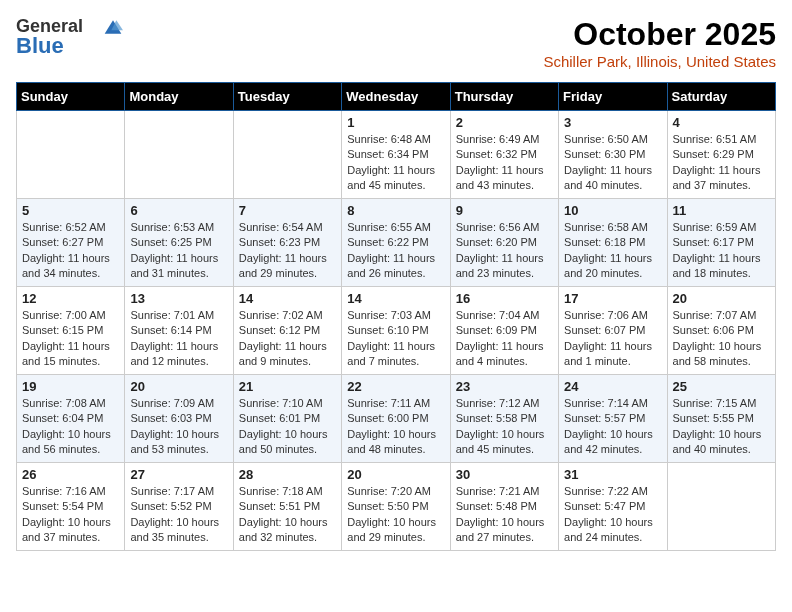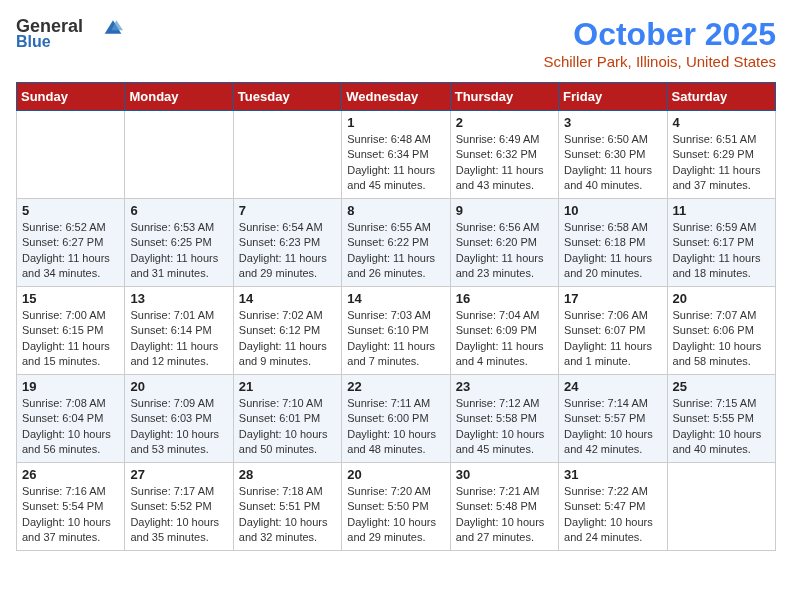--- a/index.html
+++ b/index.html
@@ -29,21 +29,21 @@
     .logo-icon {
       width: 20px;
       height: 20px;
     }
     .title-block {
       text-align: right;
     }
     .month-title {
       font-size: 32px;
       font-weight: bold;
-      color: #3b82f6;
+      color: #000000;
     }
     .location-title {
       font-size: 15px;
       color: #c2410c;
     }
     .calendar {
       width: 100%;
       border-collapse: collapse;
       border: 1px solid #ccc;
     }
@@ -73,35 +73,35 @@
     .day-info {
       font-size: 11px;
       color: #333;
       line-height: 1.4;
     }
     .empty-cell {
       background: #f9f9f9;
     }
     tr:nth-child(odd) td { background: #fff; }
     tr:nth-child(even) td { background: #f0f5fb; }
-    .calendar thead tr th { background: #b91c1c; }
+    .calendar thead tr th { background: #000000; }
   </style>
 </head>
 <body>
 
 <div class="header">
   <div class="logo">
     <div class="logo-text">
       <span style="font-size:18px;font-weight:bold;color:#333;">General</span>
       <svg class="logo-icon" viewBox="0 0 24 20" xmlns="http://www.w3.org/2000/svg" style="margin: 0 1px;">
         <polygon points="12,2 22,18 2,18" fill="#2a6db5"></polygon>
         <polygon points="16,2 24,14 10,14" fill="#5599d0" opacity="0.7"></polygon>
       </svg>
     </div>
-    <span style="font-size:16px;font-weight:bold;color:#2a6db5;margin-top:-4px;">Blue</span>
+    <span style="font-size:22px;font-weight:bold;color:#2a6db5;margin-top:-4px;">Blue</span>
   </div>
   <div class="title-block">
     <div class="month-title">October 2025</div>
     <div class="location-title">Schiller Park, Illinois, United States</div>
   </div>
 </div>
 
 <table class="calendar">
   <thead>
     <tr>
@@ -161,21 +161,21 @@
           <div class="day-number">10</div>
           <div class="day-info">Sunrise: 6:58 AM<br>Sunset: 6:18 PM<br>Daylight: 11 hours and 20 minutes.</div>
         </td>
         <td>
           <div class="day-number">11</div>
           <div class="day-info">Sunrise: 6:59 AM<br>Sunset: 6:17 PM<br>Daylight: 11 hours and 18 minutes.</div>
         </td>
       </tr>
       <tr>
         <td>
-          <div class="day-number">15</div>
+          <div class="day-number">12</div>
           <div class="day-info">Sunrise: 7:00 AM<br>Sunset: 6:15 PM<br>Daylight: 11 hours and 15 minutes.</div>
         </td>
         <td>
           <div class="day-number">13</div>
           <div class="day-info">Sunrise: 7:01 AM<br>Sunset: 6:14 PM<br>Daylight: 11 hours and 12 minutes.</div>
         </td>
         <td>
           <div class="day-number">14</div>
           <div class="day-info">Sunrise: 7:02 AM<br>Sunset: 6:12 PM<br>Daylight: 11 hours and 9 minutes.</div>
         </td>

